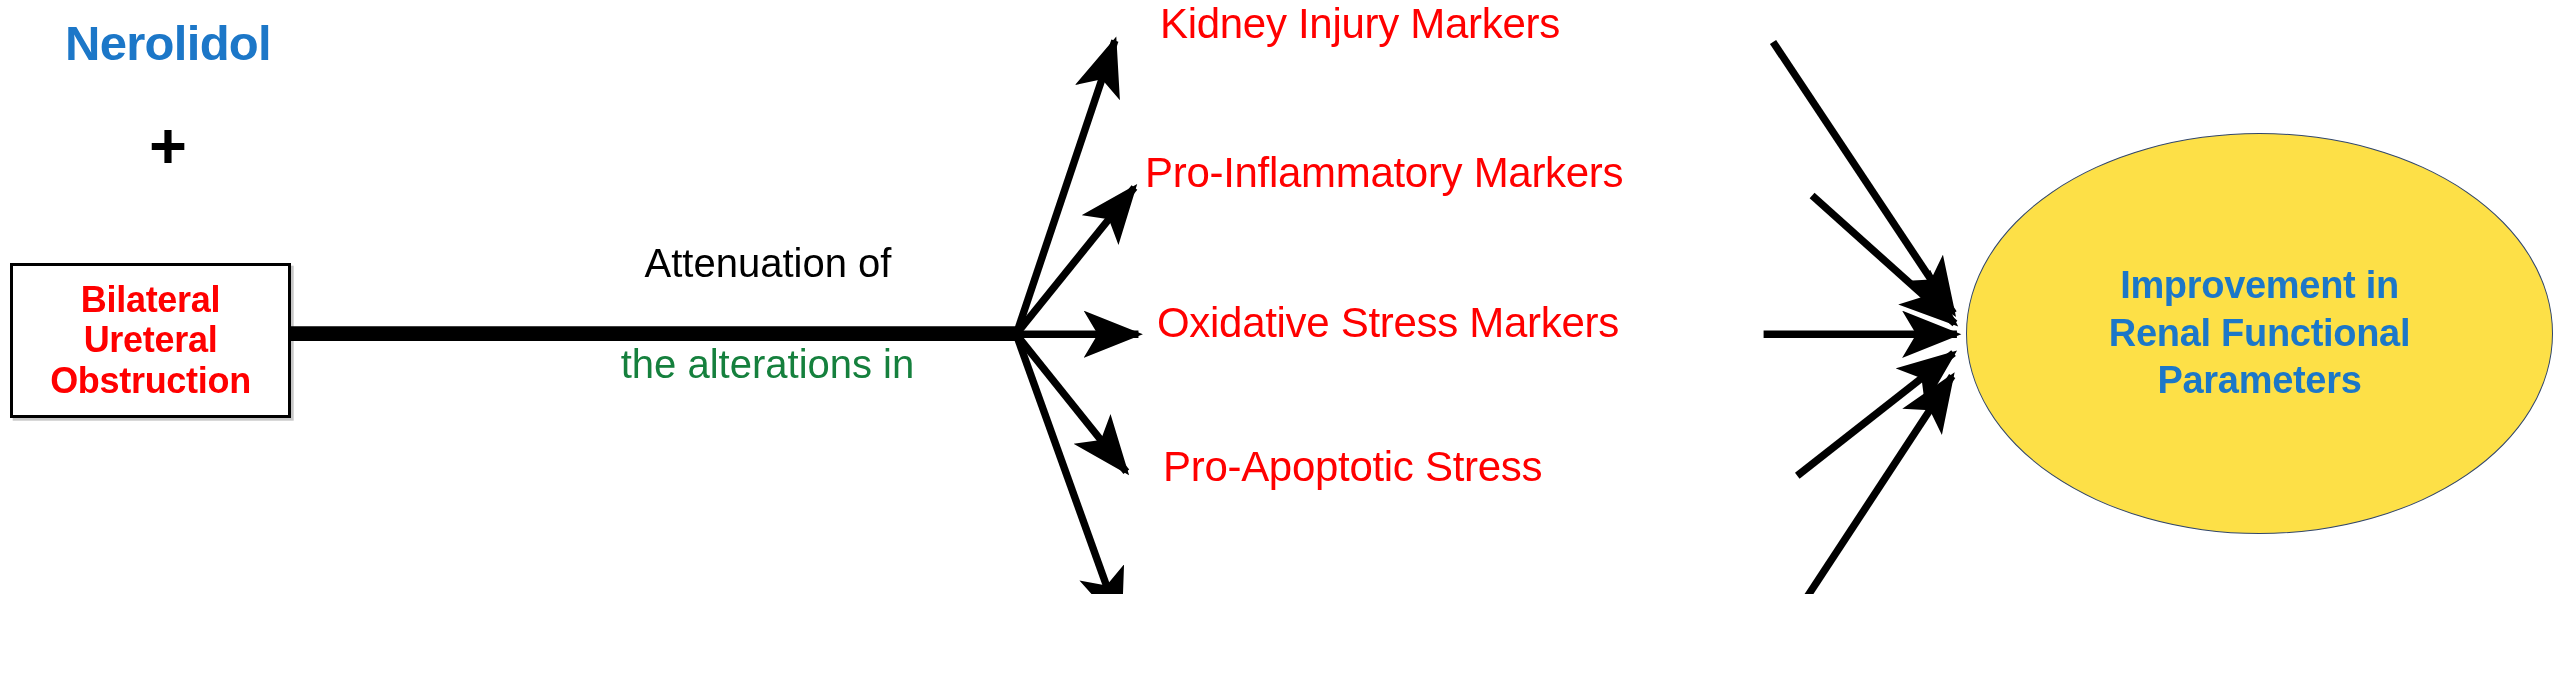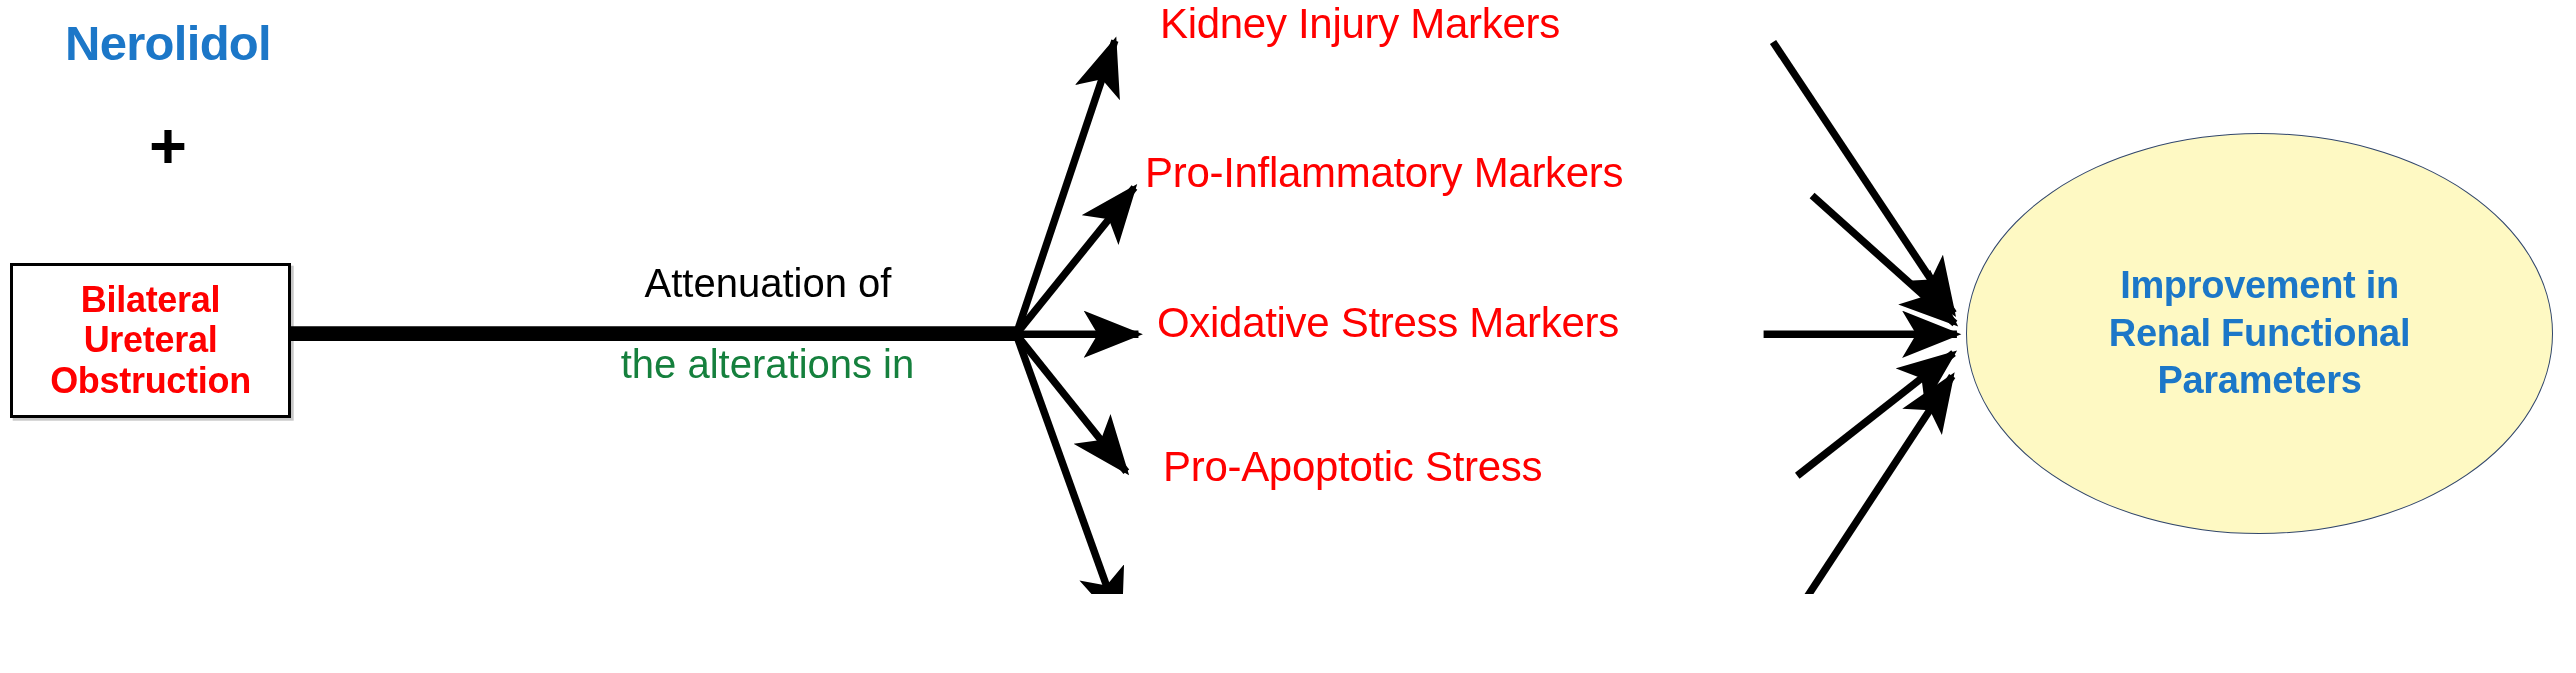--- a/index.html
+++ b/index.html
@@ -74,21 +74,20 @@
   
   .attenuation-line1 {
     position: absolute;
     left: 559px;
     top: 241px;
     width: 418px;
     text-align: center;
     font-size: 40px;
     color: #000000;
     white-space: nowrap;
-    margin-top: 20px;
   }
   .attenuation-line2 {
     position: absolute;
     left: 552px;
     top: 342px;
     width: 431px;
     text-align: center;
     font-size: 40px;
     color: #15803d;
     white-space: nowrap;
@@ -110,21 +109,21 @@
   .marker-4 { left: 1176px; top: 587px; }
 
   
   .outcome-ellipse {
     position: absolute;
     left: 1966px;
     top: 133px;
     width: 587px;
     height: 401px;
     border-radius: 50%;
-    background: #fef9c3;
+    background: #fde047;
     border: 1.3px solid #31466b;
     box-sizing: border-box;
     display: flex;
     align-items: center;
     justify-content: center;
   }
   .outcome-label {
     font-size: 38px;
     font-weight: bold;
     color: #1c77c8;

